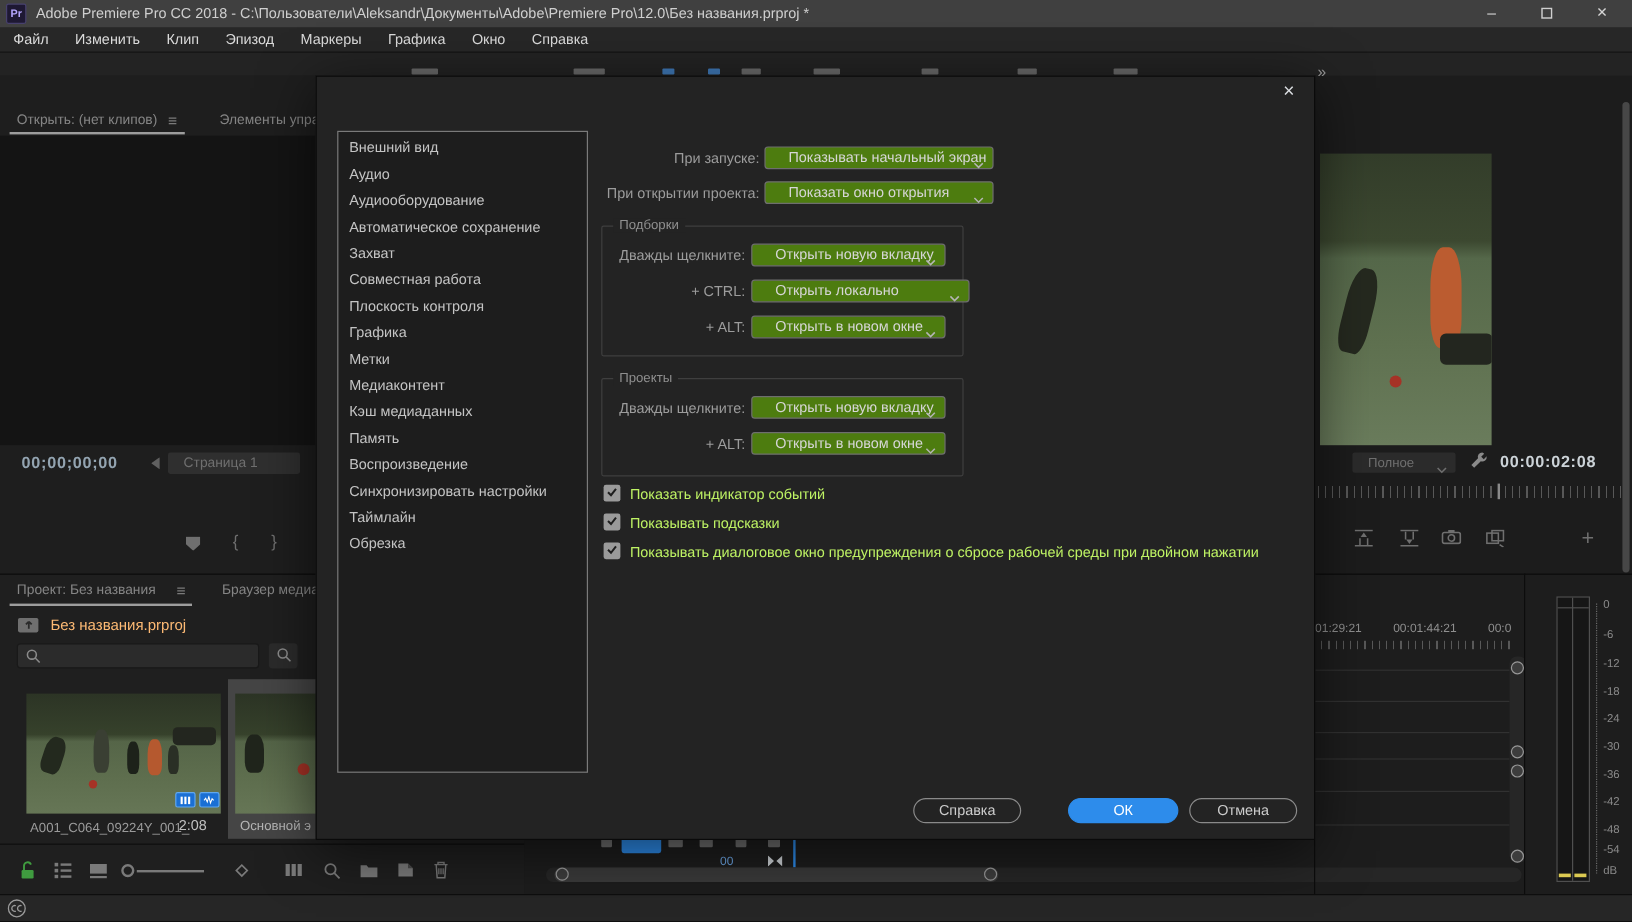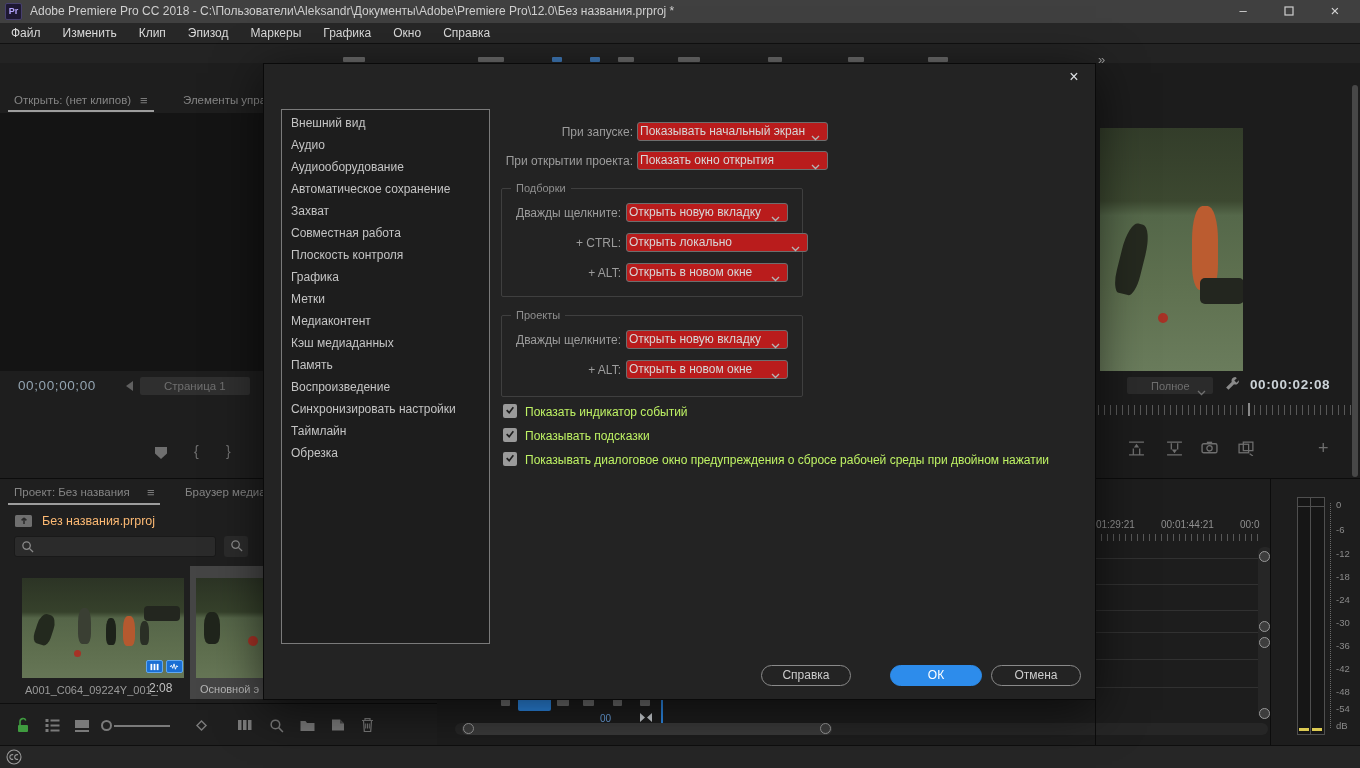--- a/index.html
+++ b/index.html
@@ -22,23 +22,23 @@
   .wsbar{left:0;top:44px;width:1360px;height:19px;background:#232323}
   .wsfrag{top:57px;height:5px;background:#6a6a6a;border-radius:1px;overflow:hidden}
   .wsfrag.blue{background:#3f79b8}
 
   
   .panel{background:#1e1e1e}
   .tabtxt{color:#858585;font-size:11.5px;white-space:nowrap}
   .underline{height:2px;background:#9d9d9d}
   .hamb{color:#7a7a7a;font-size:13px}
   .viewer{background:#141414}
-  .tcsrc{color:#93a4b1;font-size:13.5px;font-weight:400;letter-spacing:.6px}
+  .tcsrc{color:#93a4b1;font-size:13.5px;font-weight:700;letter-spacing:.6px}
   .tcprog{color:#ccd3d8;font-size:13.5px;font-weight:700;letter-spacing:.6px}
-  .pagebox{background:#2f2f2f;color:#6f6f6f;font-size:11.5px;line-height:18px;padding-left:24px;border-radius:2px}
+  .pagebox{background:#2f2f2f;color:#6f6f6f;font-size:11.5px;line-height:18px;padding-left:13px;border-radius:2px}
   .marker{width:12px;height:12px;background:#6f6f6f;clip-path:polygon(0 0,100% 0,100% 55%,50% 100%,0 55%)}
   .brace{color:#6f6f6f;font-size:14px}
   .ticks-sm{background:repeating-linear-gradient(90deg,#585858 0 1px,transparent 1px 6px)}
   .trackline{border-top:1px solid #313131}
   .knob{width:11px;height:11px;border:1.5px solid #989898;border-radius:50%;background:#3d3d3d}
   .scrolltrack{background:#262626;border-radius:6px}
   .scrollthumb{background:#3a3a3a;border-radius:6px}
   .dim10{color:#8f8f8f;font-size:10px}
   .meterlbl{color:#8a8a8a;font-size:9.5px}
 
@@ -56,22 +56,22 @@
   
   .dialog{left:263px;top:63px;width:833px;height:637px;background:#232323;border:1px solid #0a0a0a;
           box-shadow:0 10px 45px rgba(0,0,0,.6);z-index:50}
   .dlg-title{left:0;top:0;width:831px;height:26px;background:#59626f;color:#e9ecef;font-size:12.5px;
              line-height:26px;padding-left:20px}
   .dlg-close{right:10px;top:2px;width:22px;height:22px;color:#dde0e4;font-size:16px;text-align:center;line-height:22px}
   .catlist{left:17px;top:45px;width:209px;height:535px;border:1px solid #7a7a7a;background:#1d1d1d;padding-top:2px}
   .cat{height:22px;line-height:22px;padding-left:9px;color:#c4c4c4;font-size:12px;white-space:nowrap}
   .cat.sel{background:#4f4f4f;color:#eaeaea;outline:1px solid #9a9a9a}
   .flabel{color:#9c9c9c;font-size:12px;text-align:right;white-space:nowrap}
-  .dd{background:#b91c1c;border:1px solid #6e6e6e;border-radius:3px;height:19px;color:#d6d6d6;
-      font-size:12px;line-height:17px;padding-left:2px;white-space:nowrap}
+  .dd{background:#4d7c0f;border:1px solid #6e6e6e;border-radius:3px;height:19px;color:#d6d6d6;
+      font-size:12px;line-height:17px;padding-left:19px;white-space:nowrap}
   .dd .chev{position:absolute;right:7px;top:6px}
   .group{border:1px solid #3f3f3f;border-radius:2px}
   .legend{position:absolute;background:#232323;padding:0 5px;color:#8f8f8f;font-size:11px}
   .cb{width:14px;height:14px;background:#9a9a9a;border-radius:2px;display:flex;align-items:center;justify-content:center}
   .cblabel{color:#bef264;font-size:12px;white-space:nowrap}
   .pill{height:21px;border:1.5px solid #8a8a8a;border-radius:11px;color:#cccccc;font-size:12px;
         text-align:center;line-height:18px;background:transparent}
   .pill.ok{background:#2d8ceb;border-color:#2d8ceb;color:#fff}
 
   .statusbar{left:0;top:745px;width:1360px;height:23px;background:#262626;border-top:1px solid #0e0e0e}

